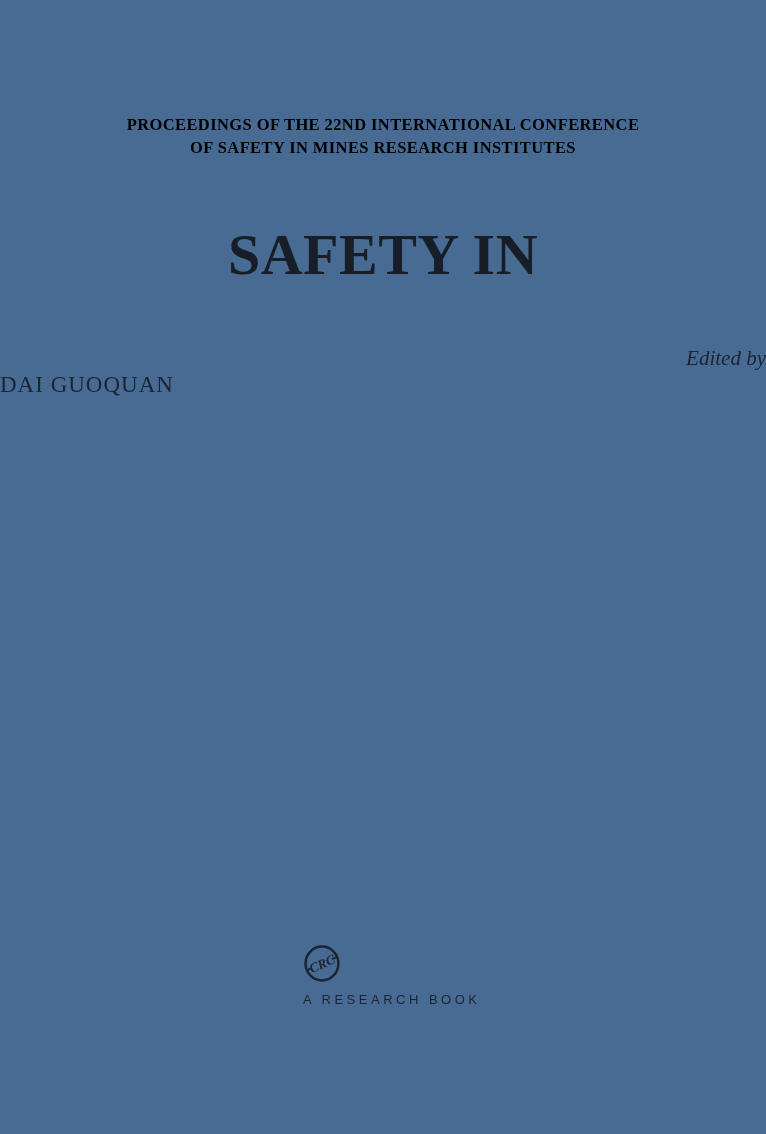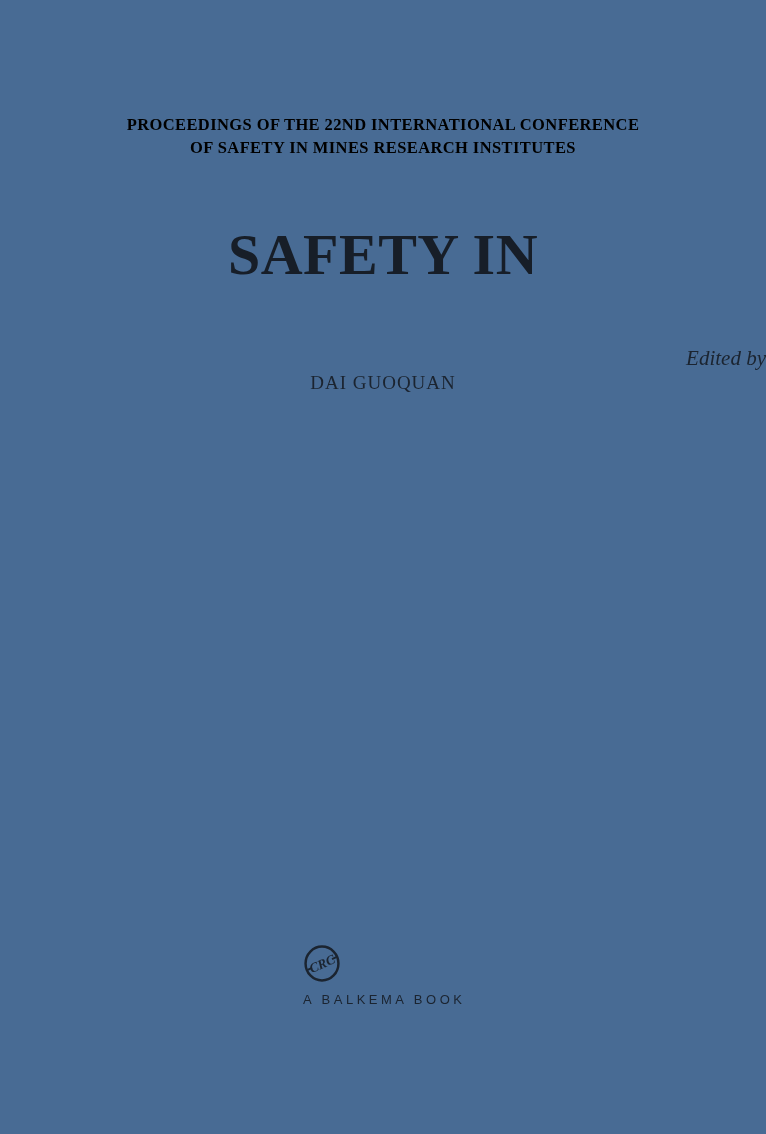--- a/index.html
+++ b/index.html
@@ -49,22 +49,21 @@
     text-align: right;
     font-style: italic;
     font-size: 21px;
     color: #1b2430;
   }
   .editor-name {
     position: absolute;
     top: 372px;
     left: 0;
     width: 100%;
-    text-align: center;
-    font-size: 19px;
+    font-size: 23px;
     letter-spacing: 1px;
     color: #1b2430;
   }
   .publisher {
     position: absolute;
     top: 944px;
     left: 50%;
     transform: translateX(-50%);
     width: 160px;
     color: #1b2430;
@@ -130,16 +129,16 @@
     <div class="logo-row">
       <svg class="crc-circle" viewBox="0 0 40 41" aria-hidden="true">
         <ellipse cx="20" cy="20.5" rx="17.3" ry="17.8" fill="none" stroke="#1b2430" stroke-width="2.6"></ellipse>
         <g transform="rotate(-24 20 20.5)">
           <line x1="3.5" y1="20.5" x2="8.5" y2="20.5" stroke="#1b2430" stroke-width="2"></line>
           <line x1="31.5" y1="20.5" x2="36.5" y2="20.5" stroke="#1b2430" stroke-width="2"></line>
           <text x="20" y="25.5" text-anchor="middle" font-family="Liberation Serif, serif" font-size="14" font-weight="bold" font-style="italic" fill="#1b2430">CRC</text>
         </g>
       </svg>
     </div>
-    <div class="imprint">A BALKEMA BOOK</div>
+    <div class="imprint">A RESEARCH BOOK</div>
   </div>
 
 </div>
 
 </body></html>

